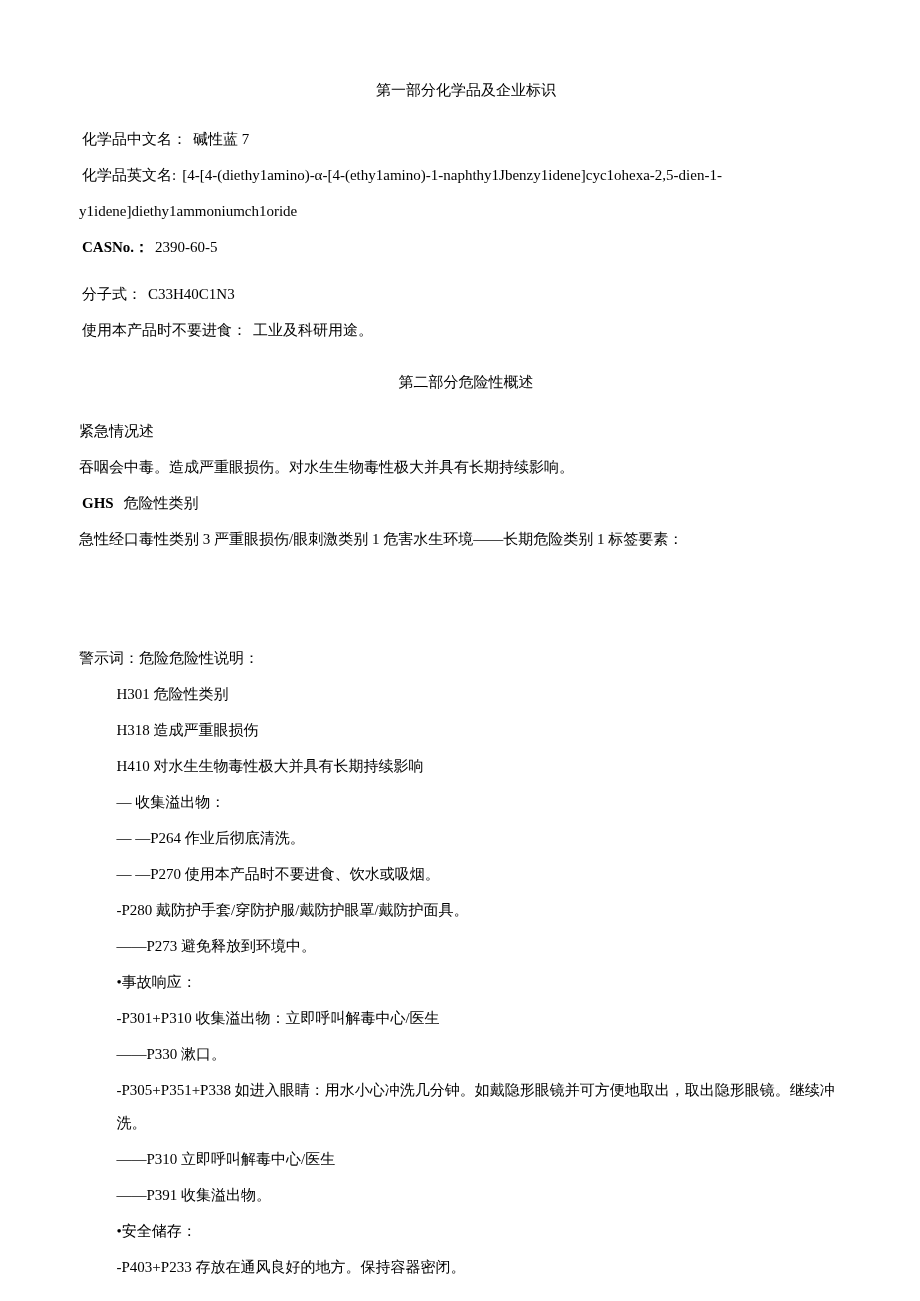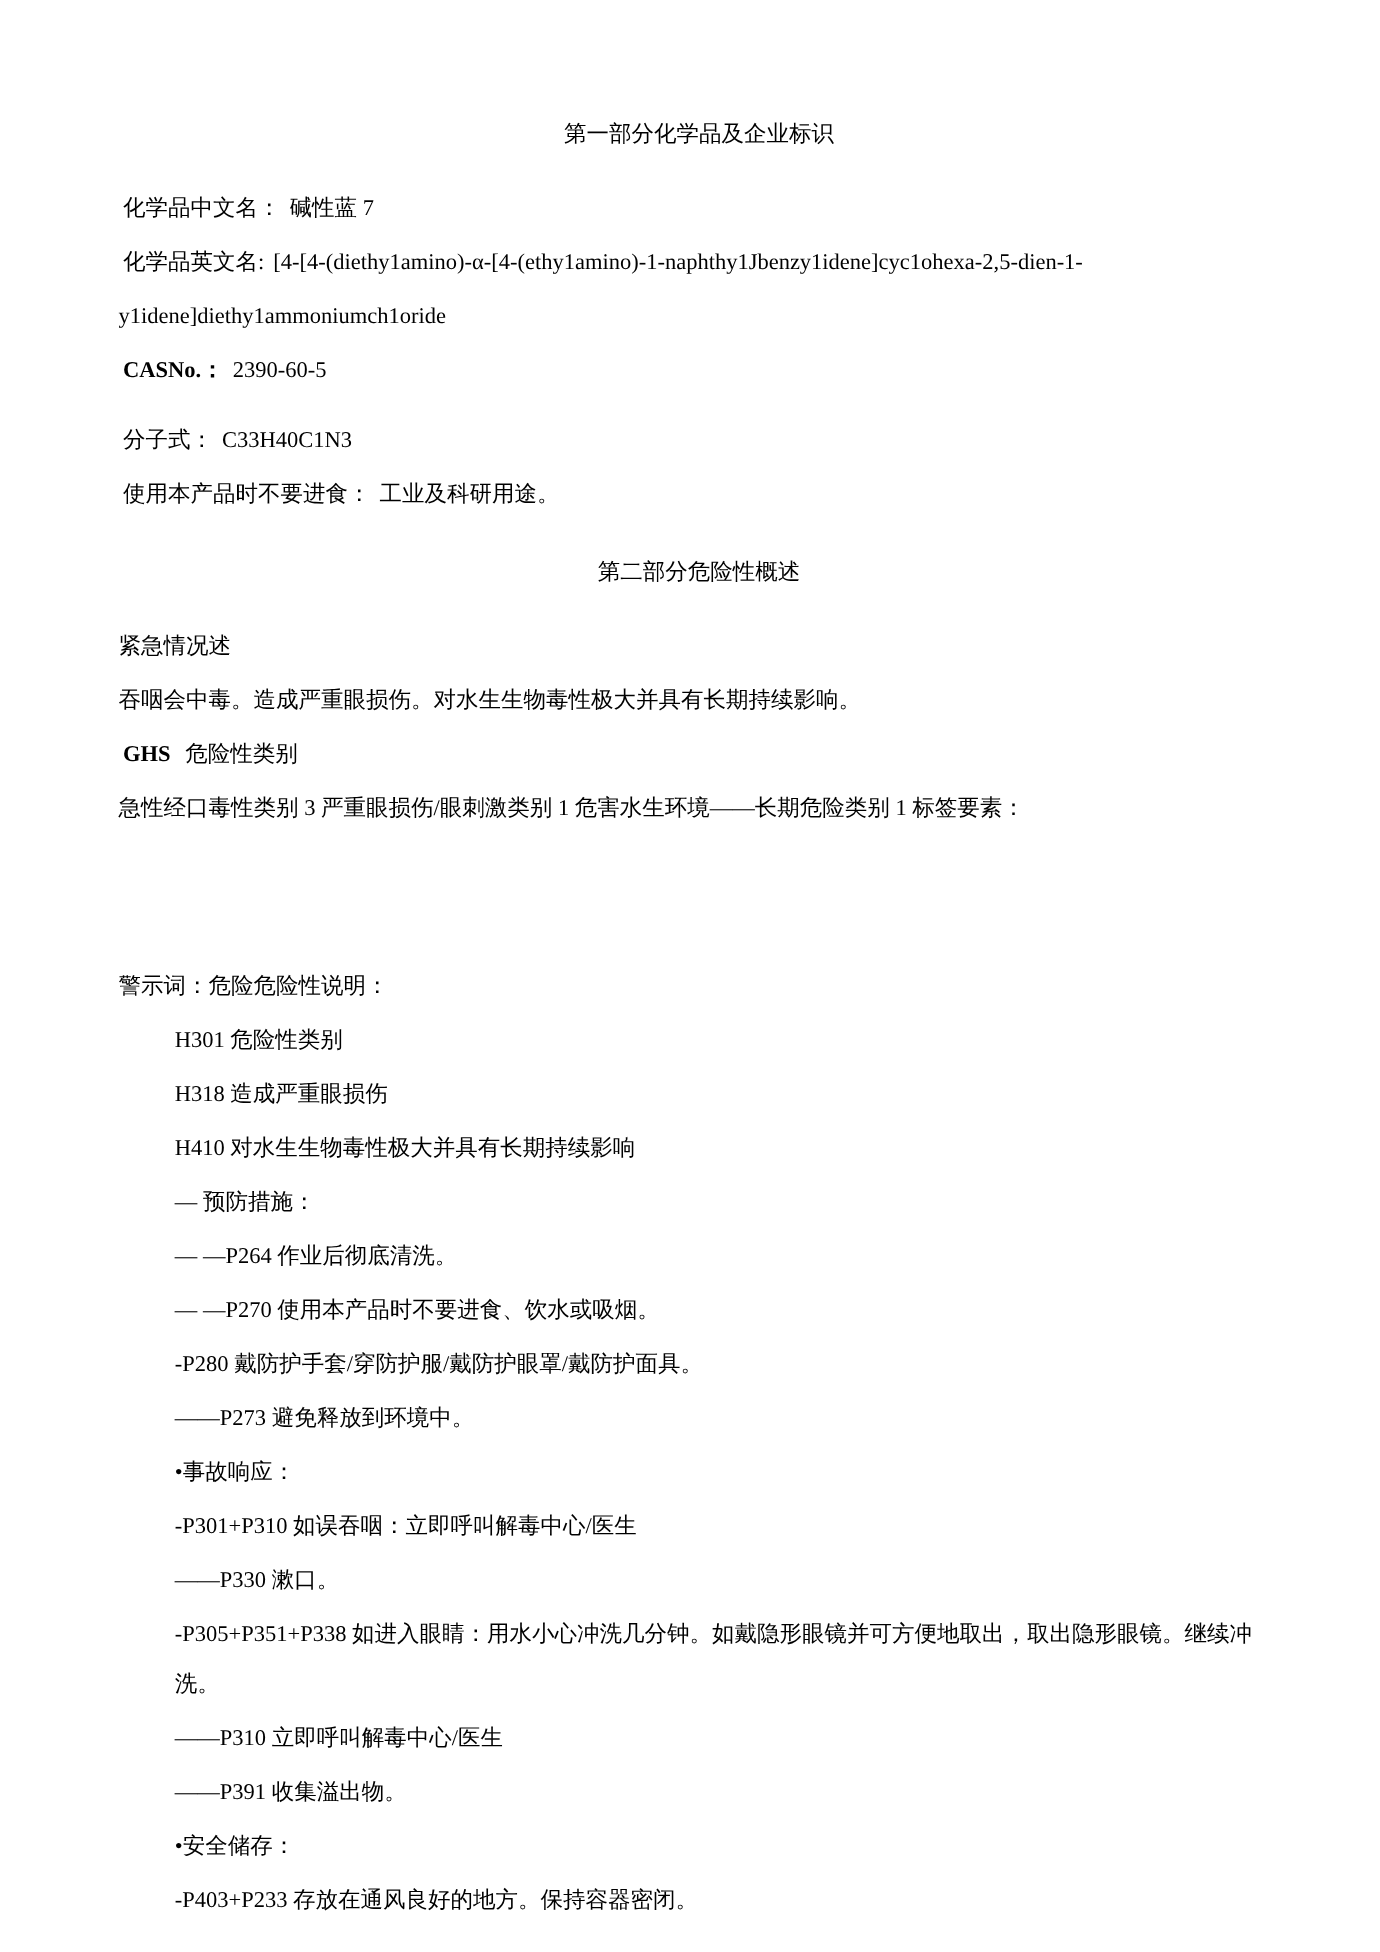--- a/index.html
+++ b/index.html
@@ -85,27 +85,27 @@
 <div class="paragraph">急性经口毒性类别 3 严重眼损伤/眼刺激类别 1 危害水生环境——长期危险类别 1 标签要素：</div>
 
 <div class="spacer"></div>
 
 <div class="paragraph">警示词：危险危险性说明：</div>
 
 <div class="indent1">H301 危险性类别</div>
 <div class="indent1">H318 造成严重眼损伤</div>
 <div class="indent1">H410 对水生生物毒性极大并具有长期持续影响</div>
 
-<div class="indent1">— 预防措施：</div>
+<div class="indent1">— 收集溢出物：</div>
 <div class="indent1">—   —P264 作业后彻底清洗。</div>
 <div class="indent1">—           —P270 使用本产品时不要进食、饮水或吸烟。</div>
 <div class="indent2">-P280 戴防护手套/穿防护服/戴防护眼罩/戴防护面具。</div>
 <div class="indent1">——P273 避免释放到环境中。</div>
 
 <div class="indent1">•事故响应：</div>
-<div class="indent2">-P301+P310 如误吞咽：立即呼叫解毒中心/医生</div>
+<div class="indent2">-P301+P310 收集溢出物：立即呼叫解毒中心/医生</div>
 <div class="indent1">——P330 漱口。</div>
 <div class="indent2">-P305+P351+P338 如进入眼睛：用水小心冲洗几分钟。如戴隐形眼镜并可方便地取出，取出隐形眼镜。继续冲洗。</div>
 <div class="indent1">——P310 立即呼叫解毒中心/医生</div>
 <div class="indent1">——P391 收集溢出物。</div>
 
 <div class="indent1">•安全储存：</div>
 <div class="indent2">-P403+P233 存放在通风良好的地方。保持容器密闭。</div>
 
 </body></html>

